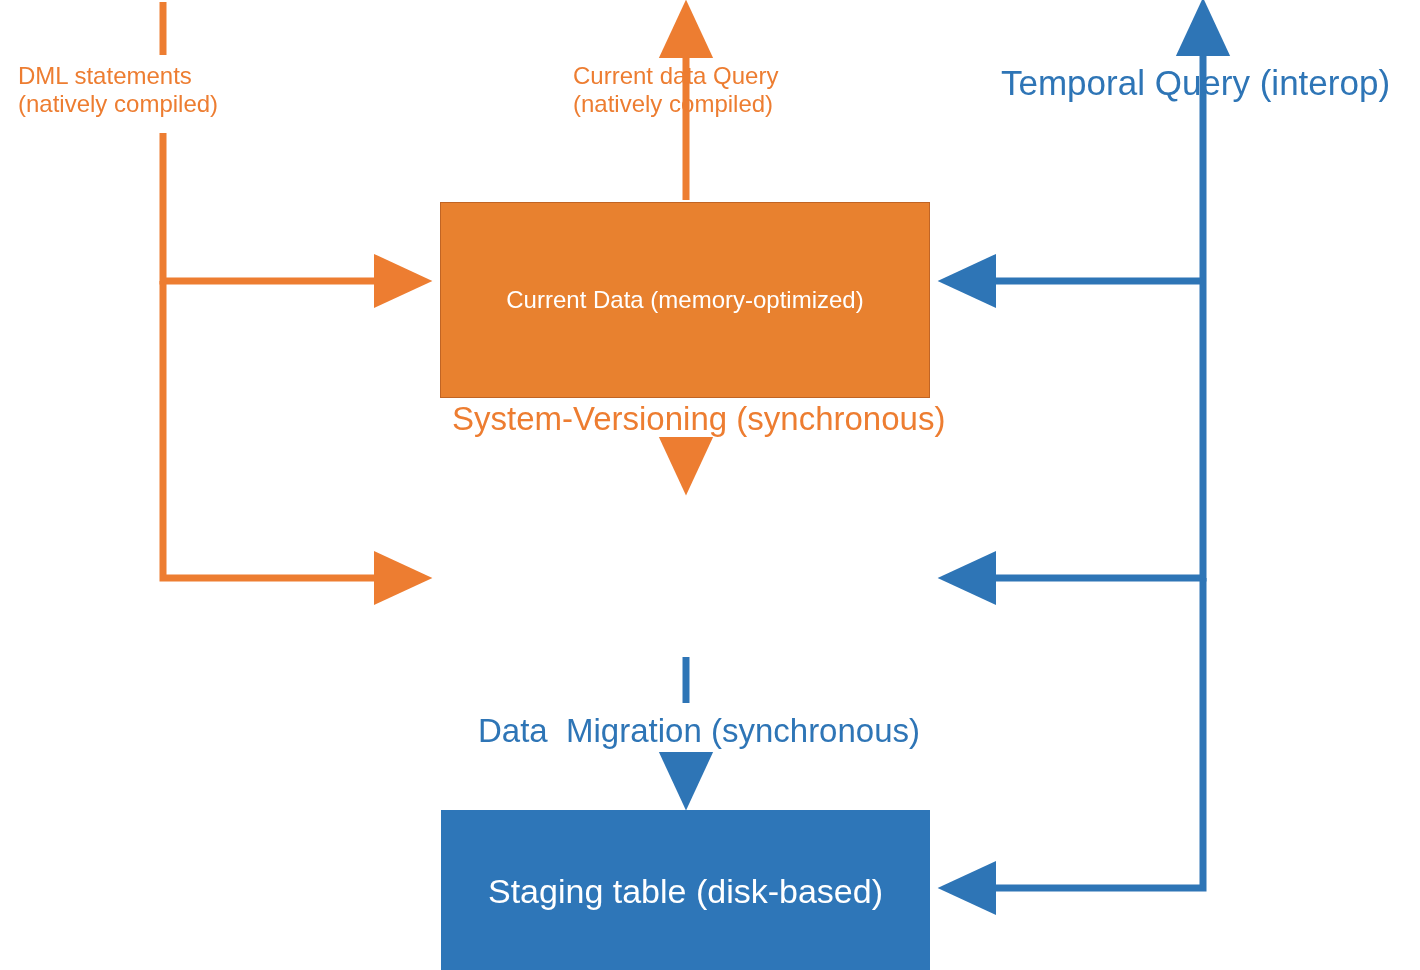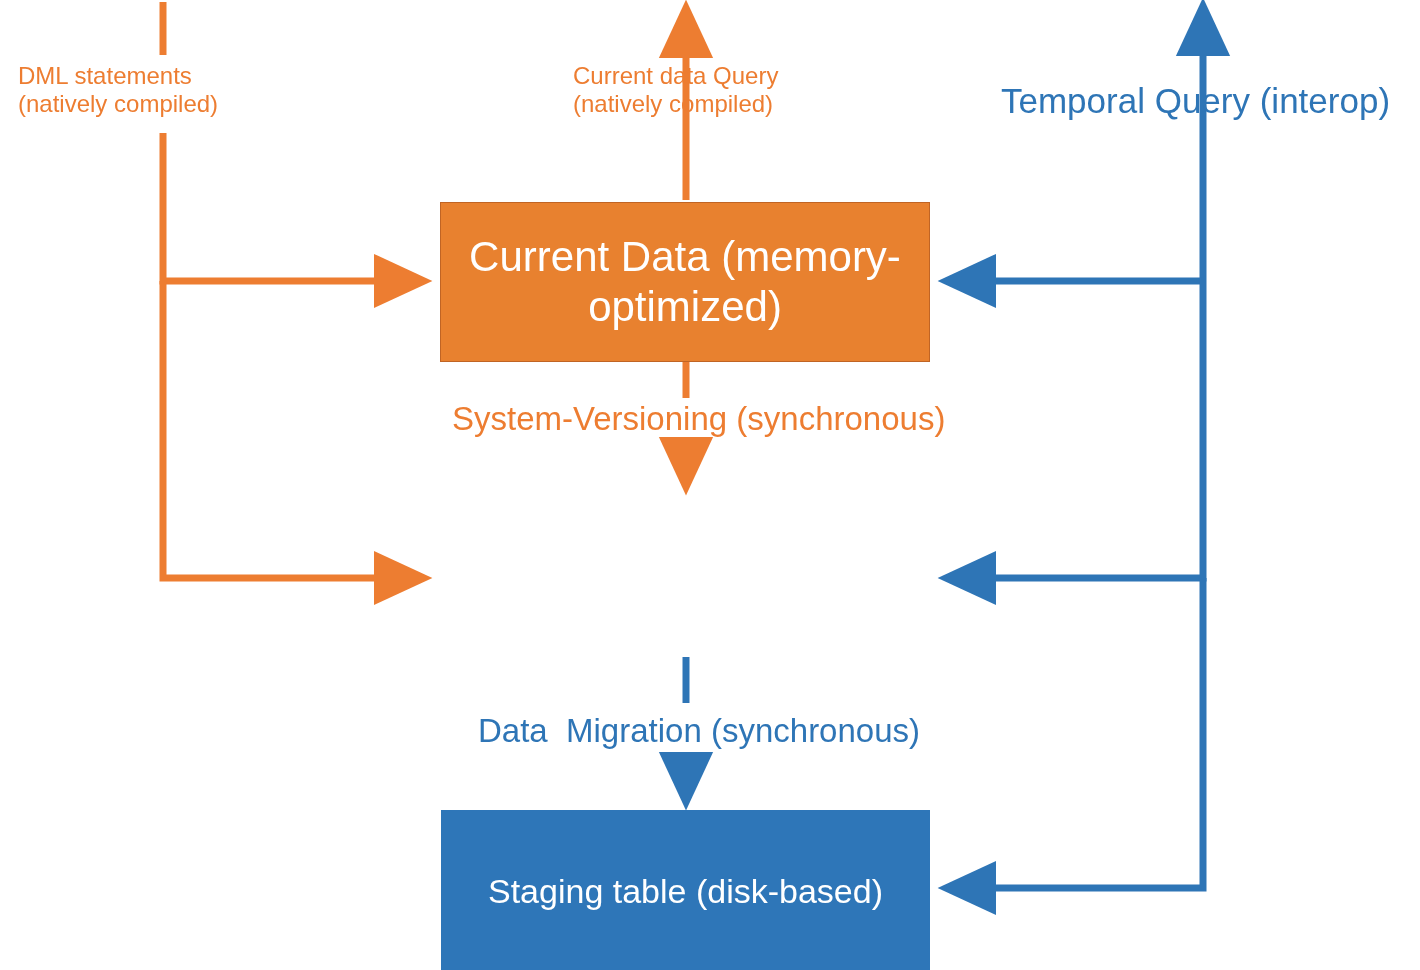--- a/index.html
+++ b/index.html
@@ -37,21 +37,21 @@
   }
   .lbl-curq {
     left: 537px;
     top: 62px;
     font-size: 24px;
     color: #ED7D31;
     margin-left: 36px;
   }
   .lbl-temporal {
     left: 1001px;
-    top: 80px;
+    top: 62px;
     font-size: 35px;
     color: #2E75B6;
   }
   .lbl-sysver {
     left: 452px;
     top: 400px;
     font-size: 33px;
     color: #ED7D31;
   }
   .lbl-migration {
@@ -66,25 +66,25 @@
     align-items: center;
     justify-content: center;
     text-align: center;
     box-sizing: border-box;
     line-height: 1.2;
   }
   .box-current {
     left: 440px;
     top: 202px;
     width: 490px;
-    height: 160px;
+    height: 196px;
     background: #E8812F;
     border: 1px solid #C06424;
     color: #ffffff;
-    font-size: 42px;
+    font-size: 24px;
   }
   .box-staging {
     left: 440px;
     top: 495px;
     width: 490px;
     height: 161px;
     background-color: #E8812F;
     background-image:
       radial-gradient(circle at 1.6px 1.6px, #ffffff 1.35px, rgba(255,255,255,0) 1.6px);
     background-size: 7px 7px;

